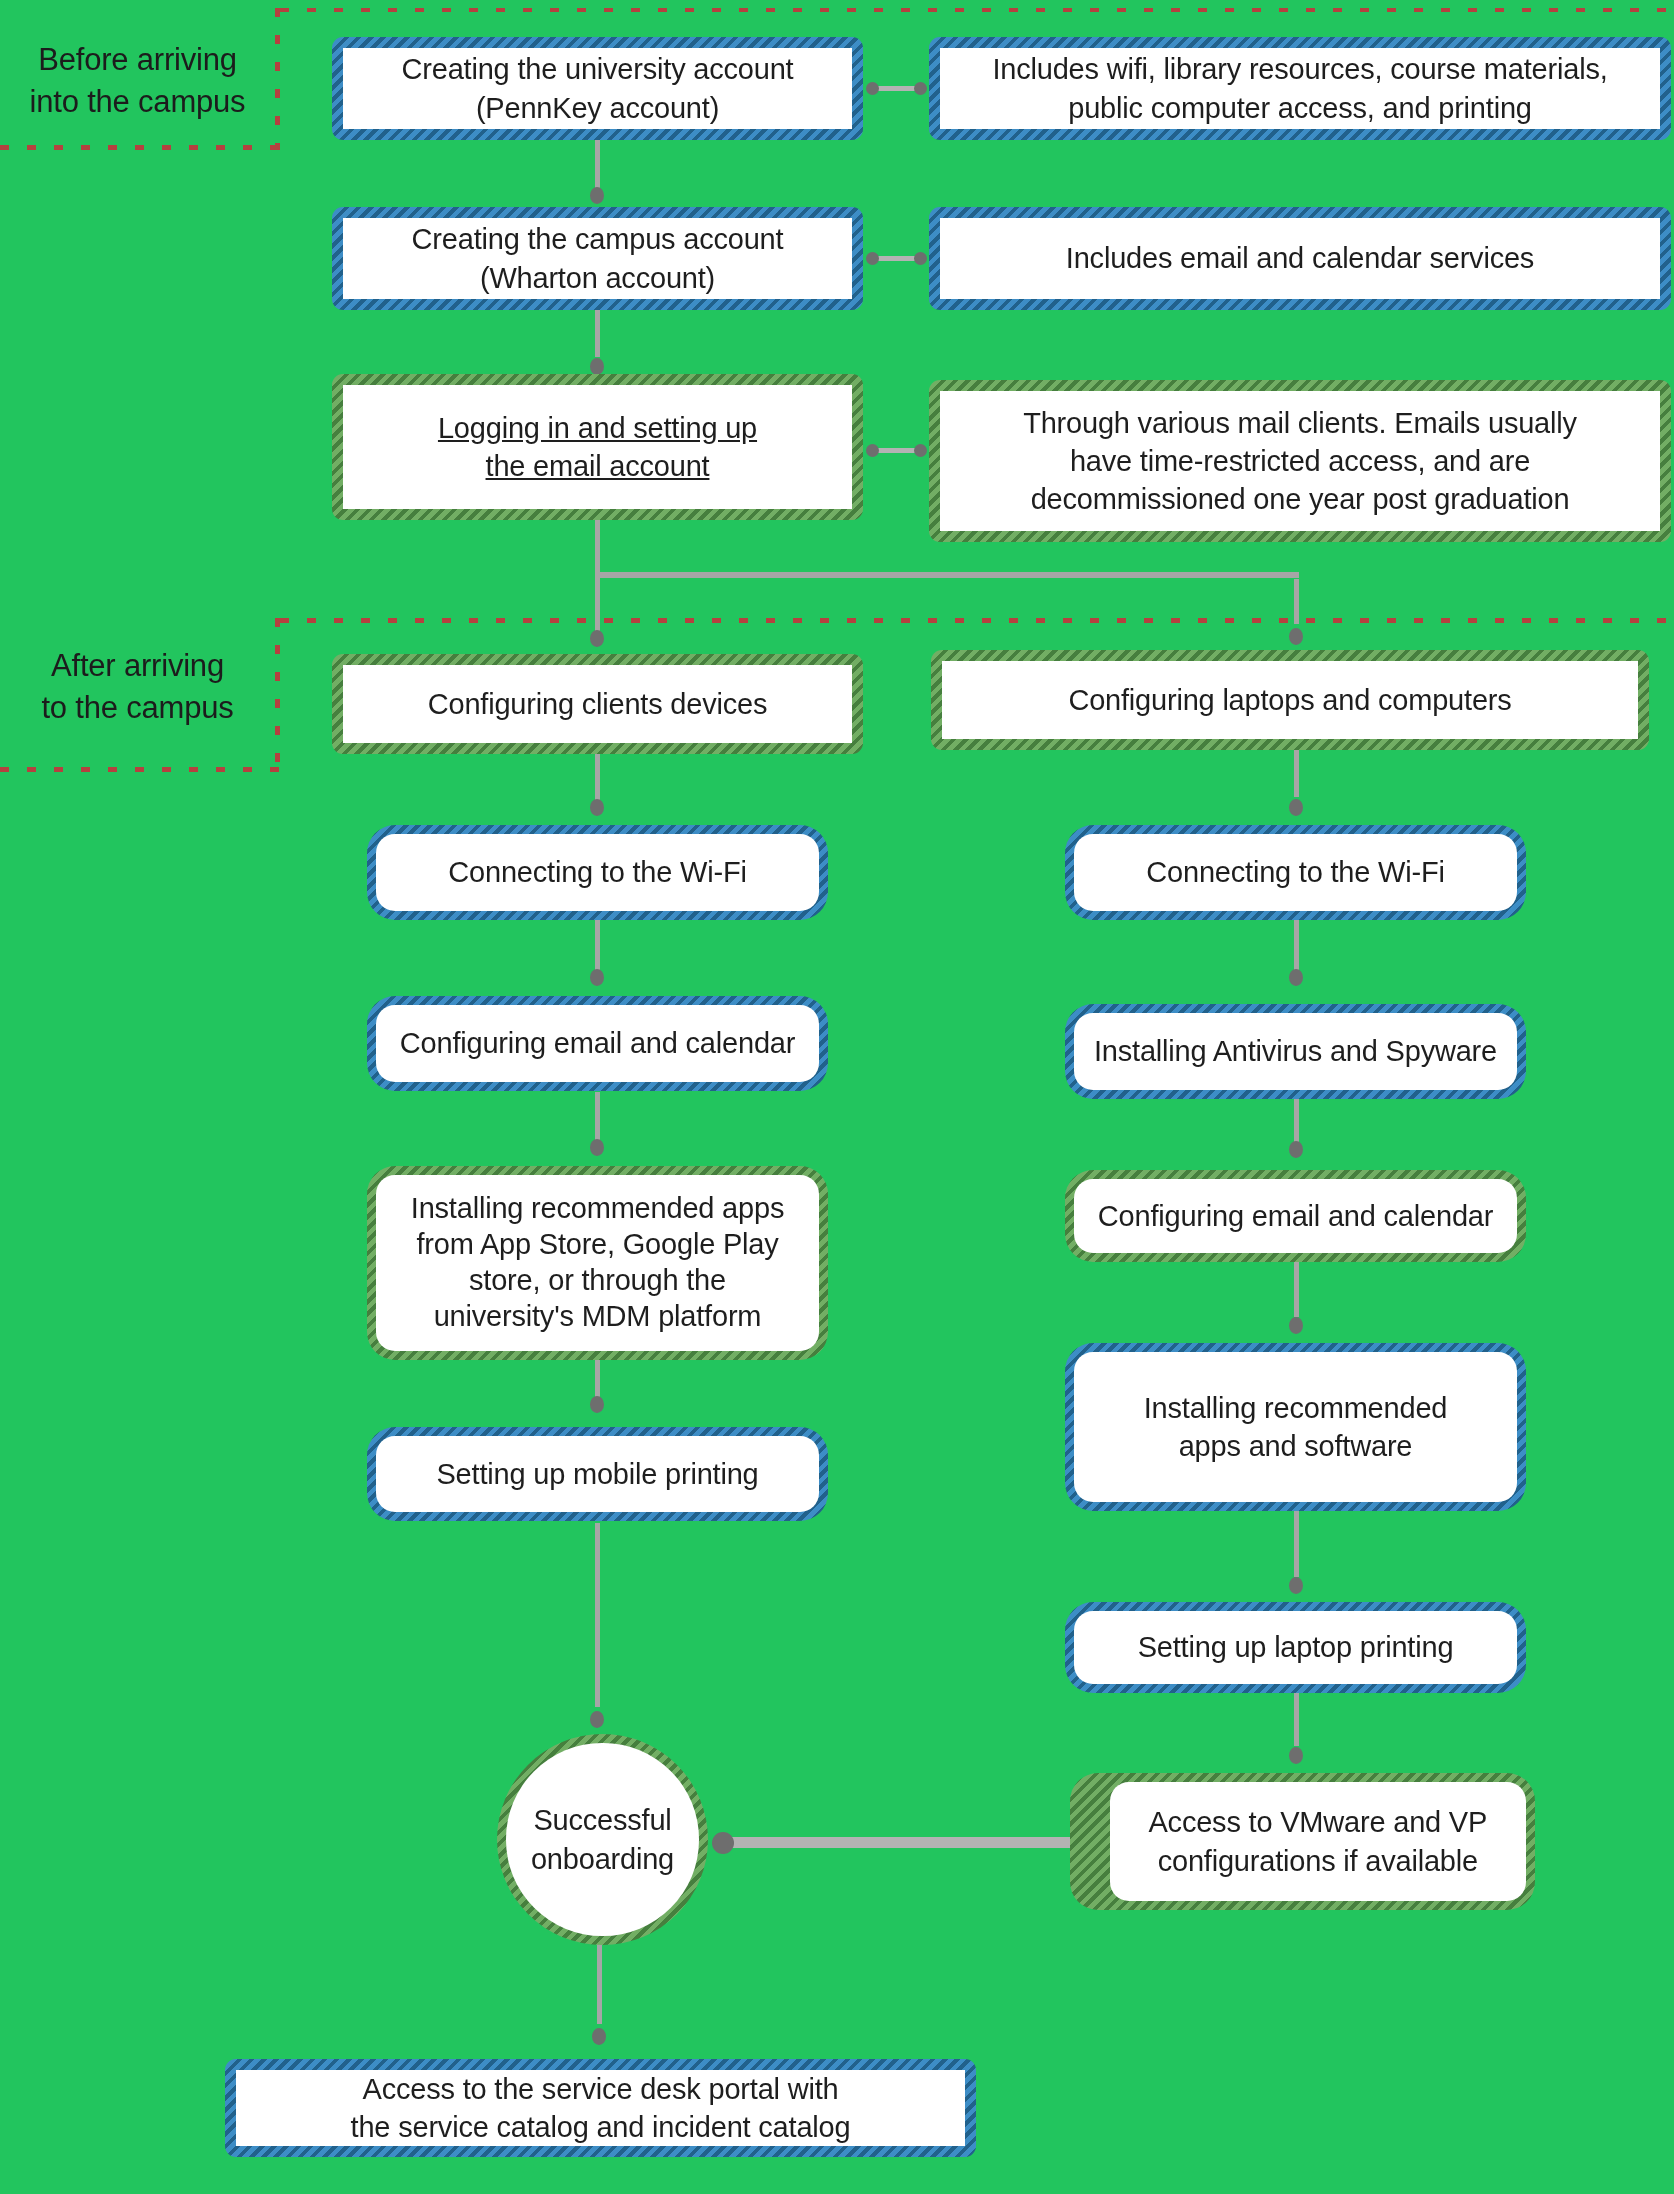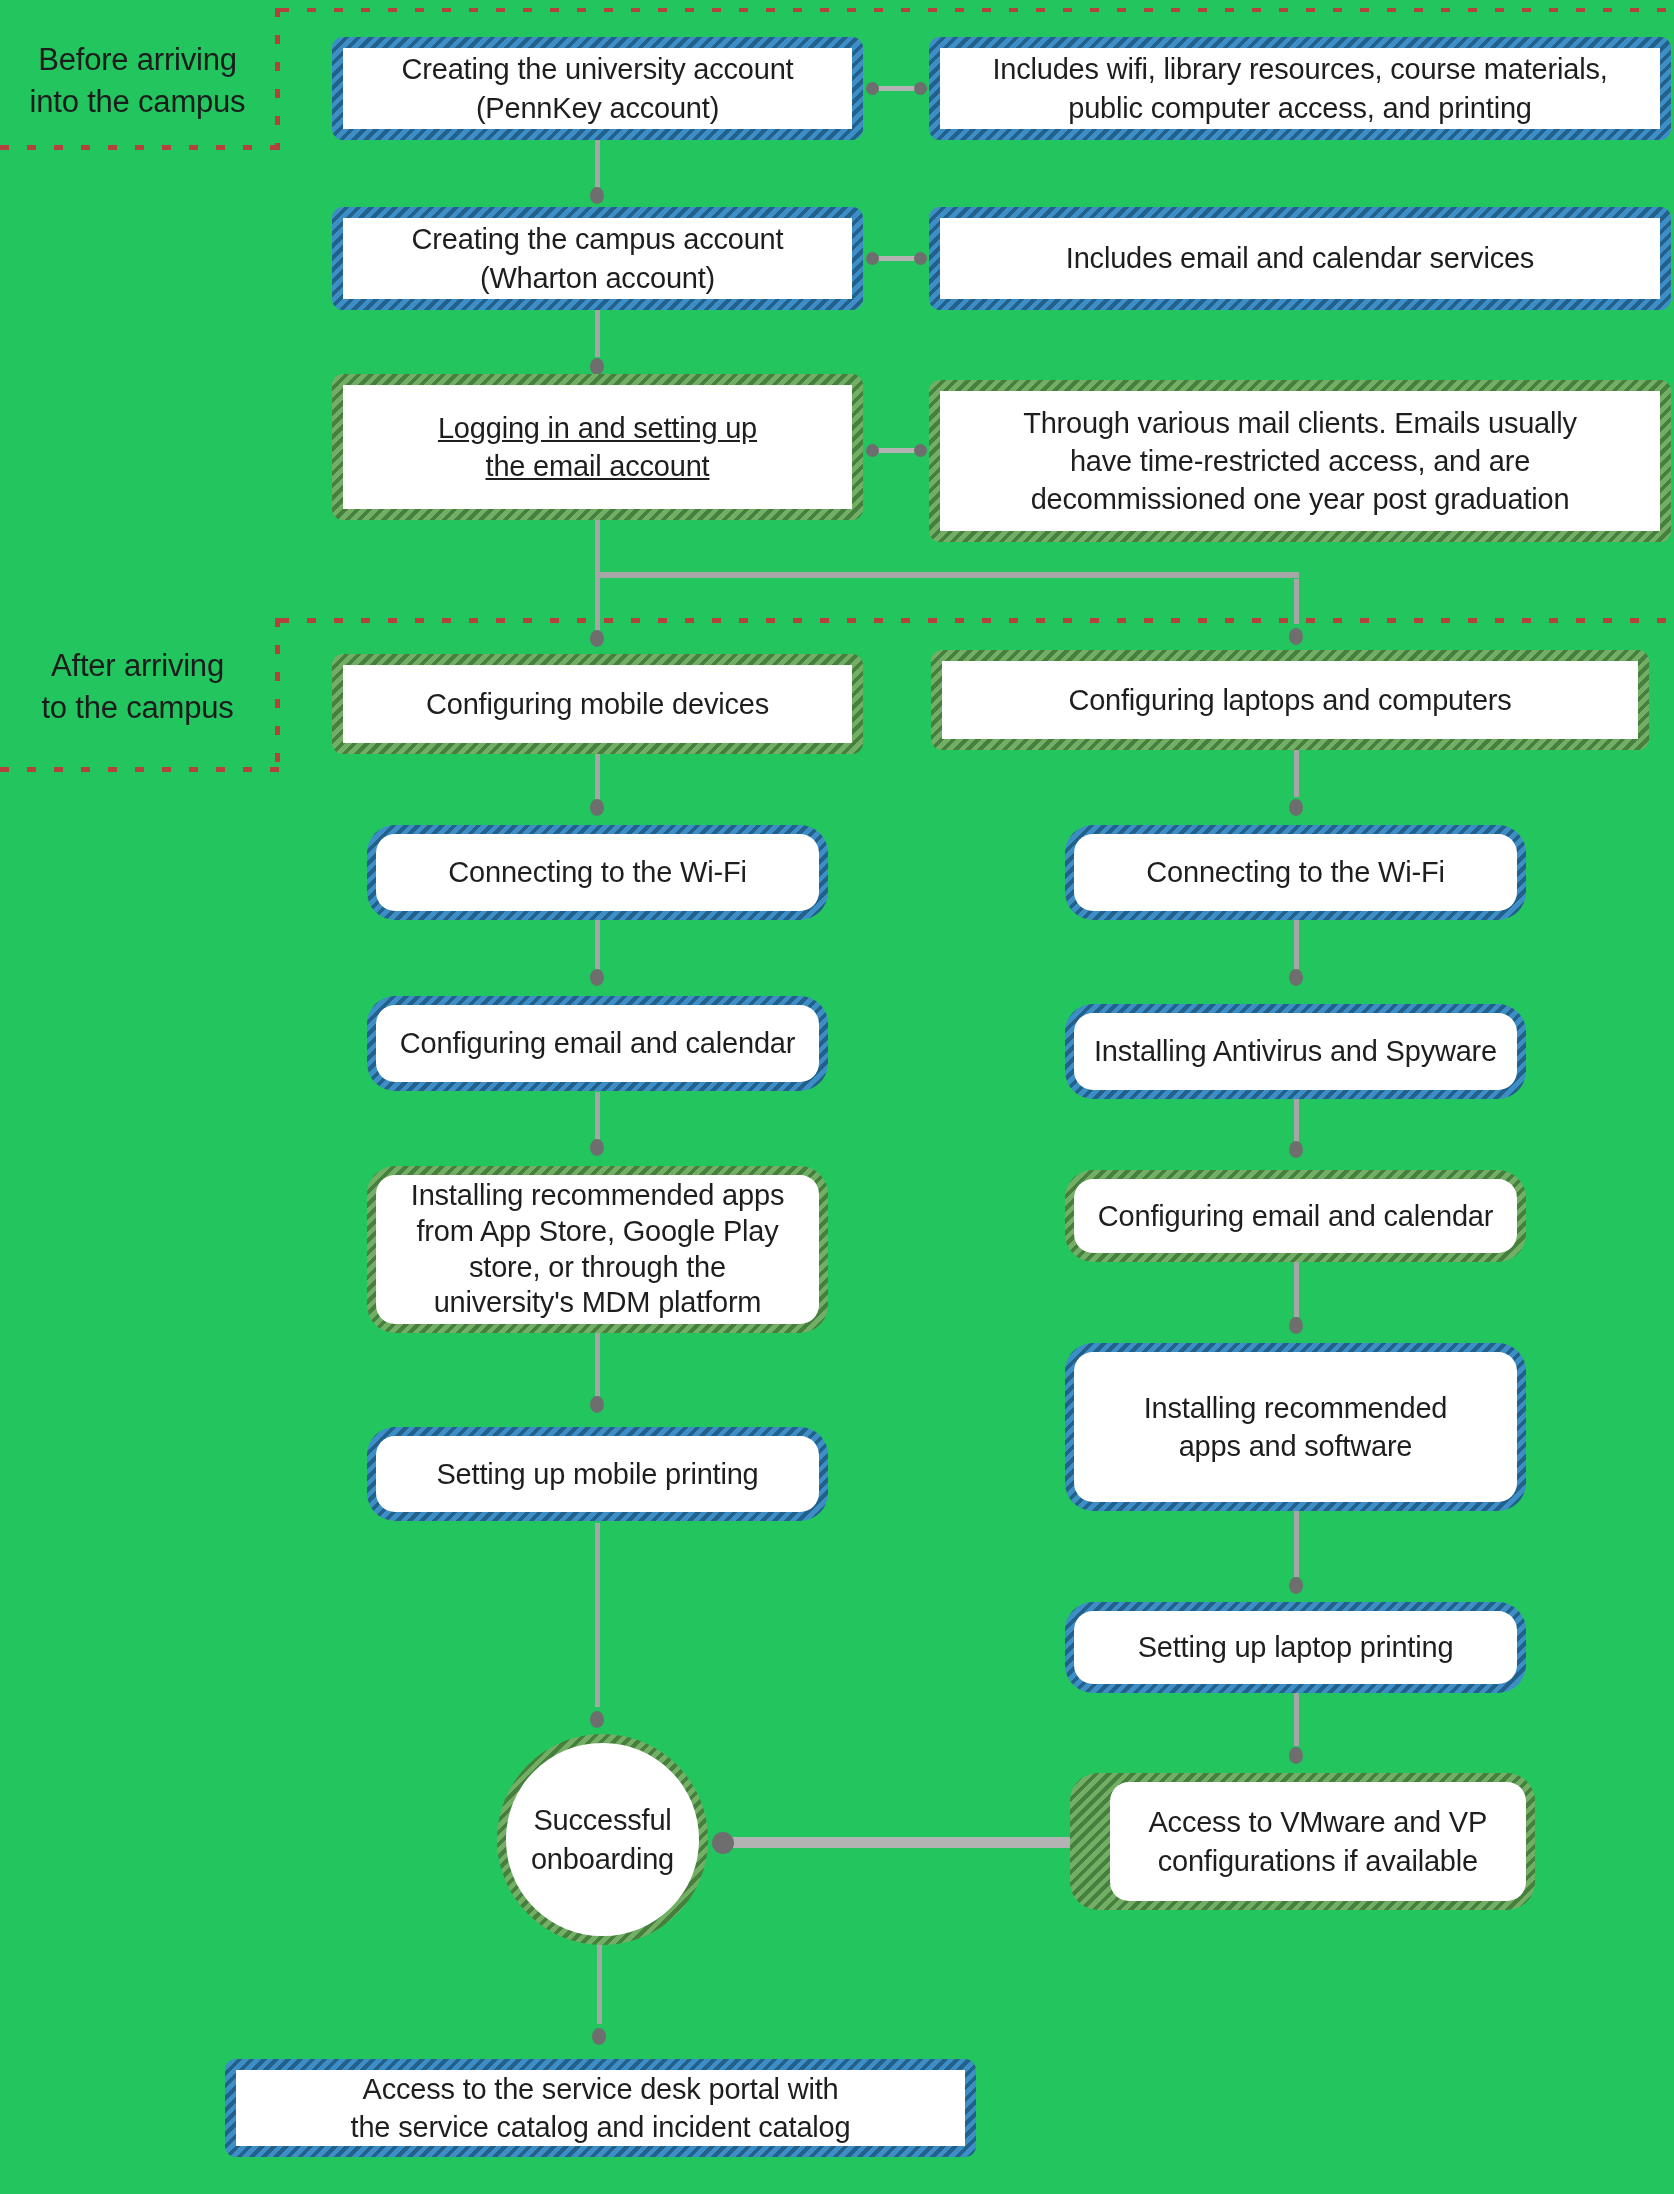--- a/index.html
+++ b/index.html
@@ -134,33 +134,33 @@
     <div class="inner">Logging in and setting up
 the email account</div>
   </div>
   <div class="node rect stripe-green" style="left:929px;top:380px;width:742px;height:162px;">
     <div class="inner">Through various mail clients.  Emails usually
 have time-restricted access, and are
 decommissioned one year post graduation</div>
   </div>
 
   <div class="node rect stripe-green" style="left:332px;top:654px;width:531px;height:100px;">
-    <div class="inner">Configuring mobile devices</div>
+    <div class="inner">Configuring clients devices</div>
   </div>
   <div class="node rect stripe-green" style="left:931px;top:650px;width:718px;height:100px;">
     <div class="inner">Configuring laptops and computers</div>
   </div>
 
   <div class="node round stripe-blue" style="left:367px;top:825px;width:461px;height:95px;">
     <div class="inner">Connecting to the Wi-Fi</div>
   </div>
   <div class="node round stripe-blue" style="left:367px;top:996px;width:461px;height:95px;">
     <div class="inner">Configuring email and calendar</div>
   </div>
-  <div class="node round stripe-green lh-sm" style="left:367px;top:1166px;width:461px;height:167px;">
+  <div class="node round stripe-green lh-sm" style="left:367px;top:1166px;width:461px;height:194px;">
     <div class="inner">Installing recommended apps
 from App Store, Google Play
 store, or through the
 university's MDM platform</div>
   </div>
   <div class="node round stripe-blue" style="left:367px;top:1427px;width:461px;height:94px;">
     <div class="inner">Setting up mobile printing</div>
   </div>
 
   <div class="node round stripe-blue" style="left:1065px;top:825px;width:461px;height:95px;">

